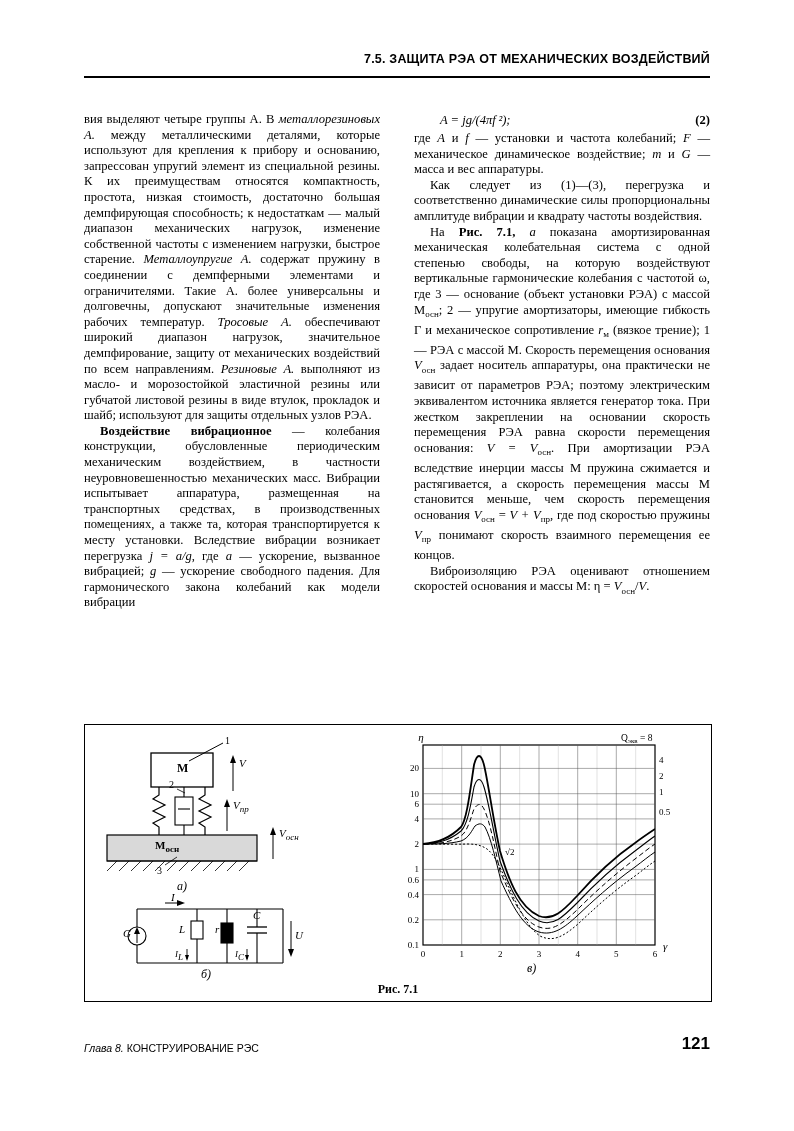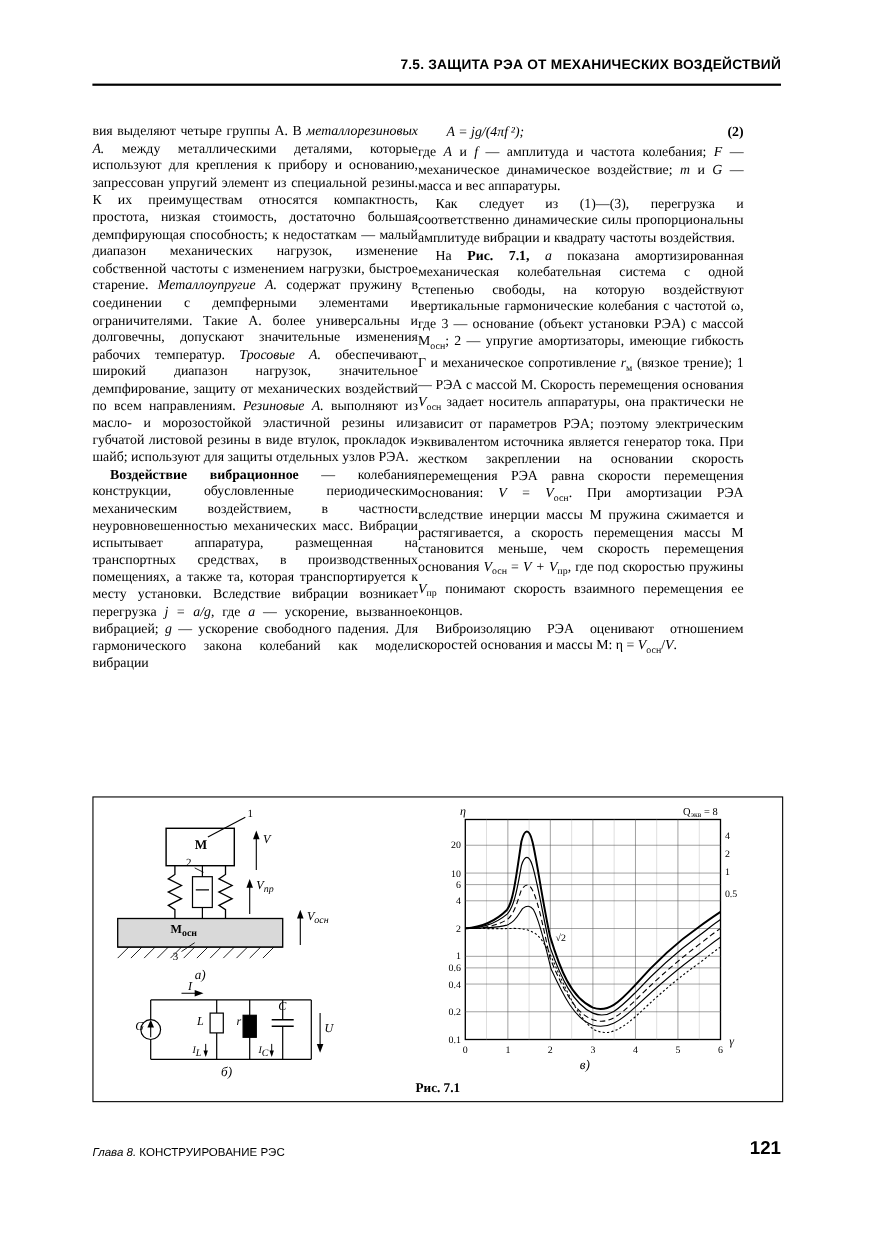--- a/index.html
+++ b/index.html
@@ -39,20 +39,21 @@
     width: 626px;
     height: 2px;
     background: #000;
   }
   .columns {
     position: absolute;
     left: 84px;
     top: 112px;
     width: 626px;
     display: flex;
+    gap: 34px;
   }
   .col {
     width: 296px;
     font-size: 12.6px;
     line-height: 15.6px;
     text-align: justify;
     hyphens: auto;
   }
   .col p {
     margin: 0;
@@ -170,21 +171,21 @@
     </div>
 
     <div class="col">
       <div class="formulas">
         <div class="formula-row">
           <span class="formula-text">A = jg/(4πf ²);</span>
           <span class="formula-num">(2)</span>
         </div>
       </div>
 
-      <p class="noindent"><span>где </span><i>A</i><span> и </span><i>f</i><span> — амплитуда и частота колебания; </span><i>F</i><span> — механическое динамическое воздействие; </span><i>m</i><span> и </span><i>G</i><span> — масса и вес аппаратуры.</span></p>
+      <p class="noindent"><span>где </span><i>A</i><span> и </span><i>f</i><span> — установки и частота колебаний; </span><i>F</i><span> — механическое динамическое воздействие; </span><i>m</i><span> и </span><i>G</i><span> — масса и вес аппаратуры.</span></p>
 
       <p>Как следует из (1)—(3), перегрузка и соответственно динамические силы пропорциональны амплитуде вибрации и квадрату частоты воздействия.</p>
 
       <p><span>На </span><b>Рис. 7.1, </b><i>а</i><span> показана амортизированная механическая колебательная система с одной степенью свободы, на которую воздействуют вертикальные гармонические колебания с частотой ω, где 3 — основание (объект установки РЭА) с массой М</span><sub>осн</sub><span>; 2 — упругие амортизаторы, имеющие гибкость Г и механическое сопротивление </span><i>r</i><sub>м</sub><span> (вязкое трение); 1 — РЭА с массой М. Скорость перемещения основания </span><i>V</i><sub>осн</sub><span> задает носитель аппаратуры, она практически не зависит от параметров РЭА; поэтому электрическим эквивалентом источника является генератор тока. При жестком закреплении на основании скорость перемещения РЭА равна скорости перемещения основания: </span><i>V = V</i><sub>осн</sub><span>. При амортизации РЭА вследствие инерции массы М пружина сжимается и растягивается, а скорость перемещения массы М становится меньше, чем скорость перемещения основания </span><i>V</i><sub>осн</sub><span> = </span><i>V + V</i><sub>пр</sub><span>, где под скоростью пружины </span><i>V</i><sub>пр</sub><span> понимают скорость взаимного перемещения ее концов.</span></p>
 
       <p><span>Виброизоляцию РЭА оценивают отношением скоростей основания и массы М: η = </span><i>V</i><sub>осн</sub><span>/</span><i>V</i><span>.</span></p>
     </div>
   </div>
 
   <div class="figure">

